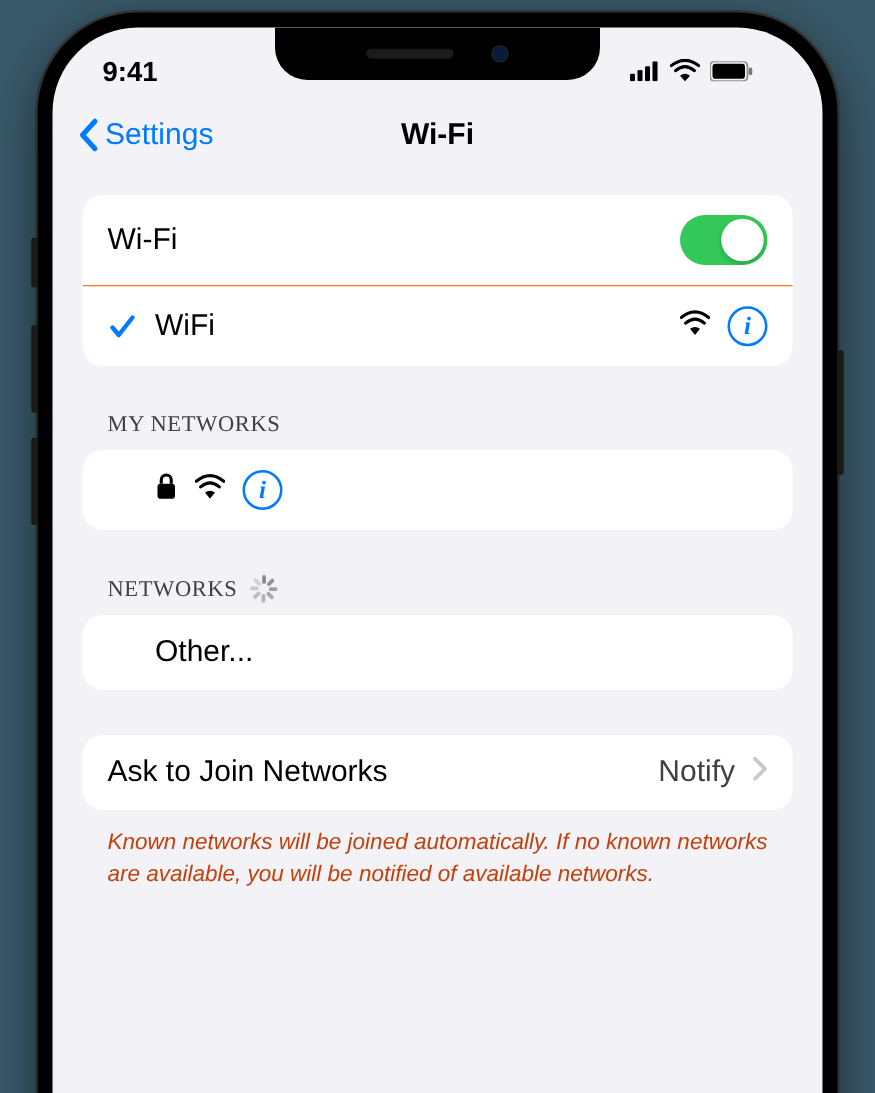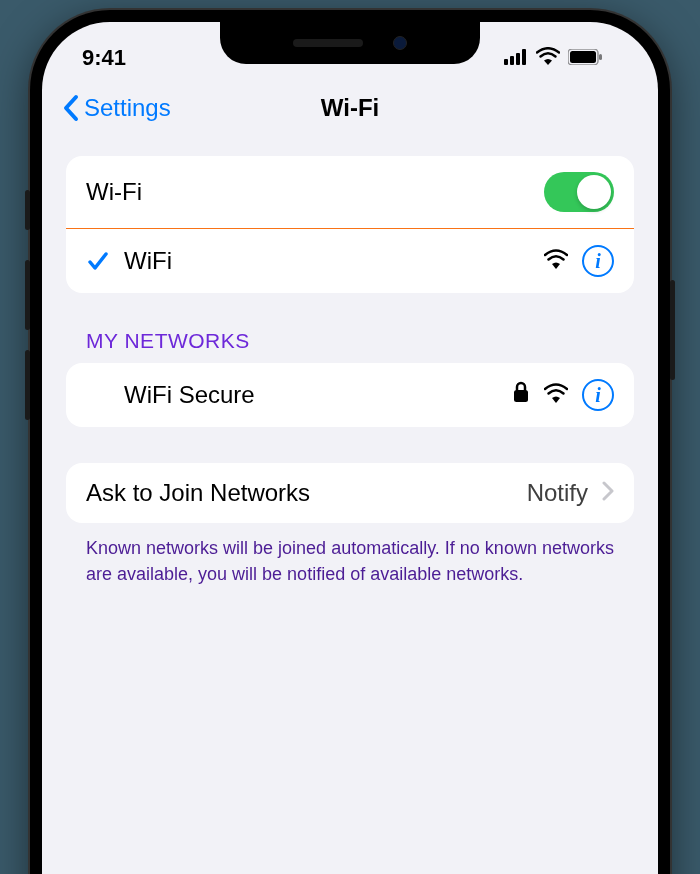--- a/index.html
+++ b/index.html
@@ -105,27 +105,28 @@
       font-weight: 600;
       color: #000;
     }
     .content {
       padding: 20px 24px;
     }
     .section {
       margin-bottom: 36px;
     }
     .section-header {
-      font-size: 21px;
-      color: #6d28d9;
+      font-size: 18px;
+      color: #404040;
       letter-spacing: 0.5px;
       padding: 0 20px 10px;
       display: flex;
       align-items: center;
       gap: 10px;
+      font-family: Liberation Serif, serif;
     }
     .card {
       background: #ffffff;
       border-radius: 16px;
       overflow: hidden;
     }
     .row {
       display: flex;
       align-items: center;
       padding: 16px 20px;
@@ -188,23 +189,24 @@
     }
     .value-text {
       color: #404040;
       font-size: 24px;
     }
     .chevron {
       color: #c7c7cc;
     }
     .footer-text {
       font-size: 18px;
-      color: #4c1d95;
+      color: #c2410c;
       padding: 12px 20px 0;
       line-height: 1.45;
+      font-style: italic;
     }
     .spinner {
       width: 22px;
       height: 22px;
       position: relative;
       display: inline-block;
     }
     .spinner span {
       position: absolute;
       left: 50%;
@@ -305,41 +307,60 @@
               <div class="info-btn">i</div>
             </div>
           </div>
         </div>
       </div>
 
       <div class="section">
         <div class="section-header">MY NETWORKS</div>
         <div class="card">
           <div class="row row-indent">
-            <span class="row-label">WiFi Secure</span>
             <div class="row-right">
               <span>
                 <svg width="18" height="22" viewBox="0 0 18 22">
                     <rect x="2" y="9" width="14" height="12" rx="2.5" fill="#000"></rect>
                     <path d="M5 9 V6 a4 4 0 0 1 8 0 V9" stroke="#000" stroke-width="2.5" fill="none"></path>
                   </svg>
               </span>
               <span>
                 <svg width="24" height="20" viewBox="0 0 24 20">
                     <path d="M12 20 L8 15 Q12 12 16 15 Z" fill="#000"></path>
                     <path d="M4.5 10.5 Q12 4 19.5 10.5" stroke="#000" stroke-width="2.5" fill="none" stroke-linecap="round"></path>
                     <path d="M1 6 Q12 -3 23 6" stroke="#000" stroke-width="2.5" fill="none" stroke-linecap="round"></path>
                   </svg>
               </span>
               <div class="info-btn">i</div>
             </div>
           </div>
         </div>
       </div>
 
+      <div class="section">
+        <div class="section-header">
+          <span>NETWORKS</span>
+          <span class="spinner">
+            <span></span>
+              <span></span>
+              <span></span>
+              <span></span>
+              <span></span>
+              <span></span>
+              <span></span>
+              <span></span>
+          </span>
+        </div>
+        <div class="card">
+          <div class="row row-indent">
+            <span class="row-label">Other...</span>
+          </div>
+        </div>
+      </div>
 
       <div class="section">
         <div class="card">
           <div class="row">
             <span class="row-label">Ask to Join Networks</span>
             <div class="row-right">
               <span class="value-text">Notify</span>
               <span class="chevron">
                 <svg width="12" height="20" viewBox="0 0 12 20">
                     <path d="M2 2 L10 10 L2 18" stroke="#c7c7cc" stroke-width="3" fill="none" stroke-linecap="round" stroke-linejoin="round"></path>

